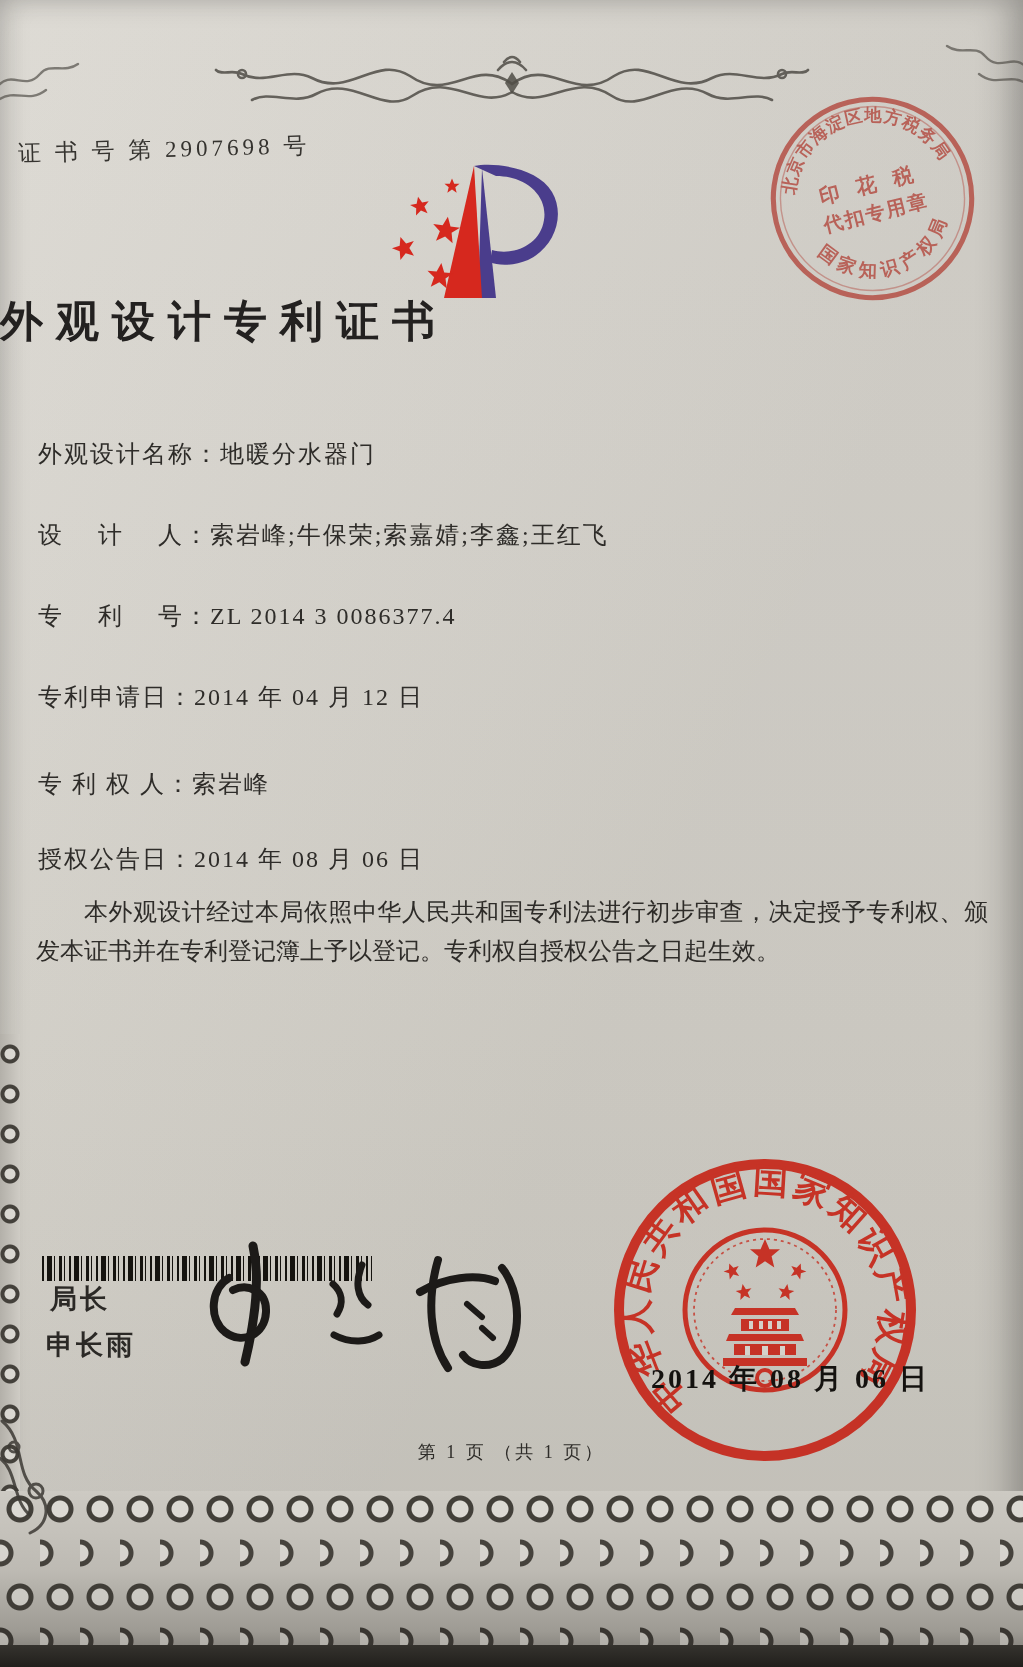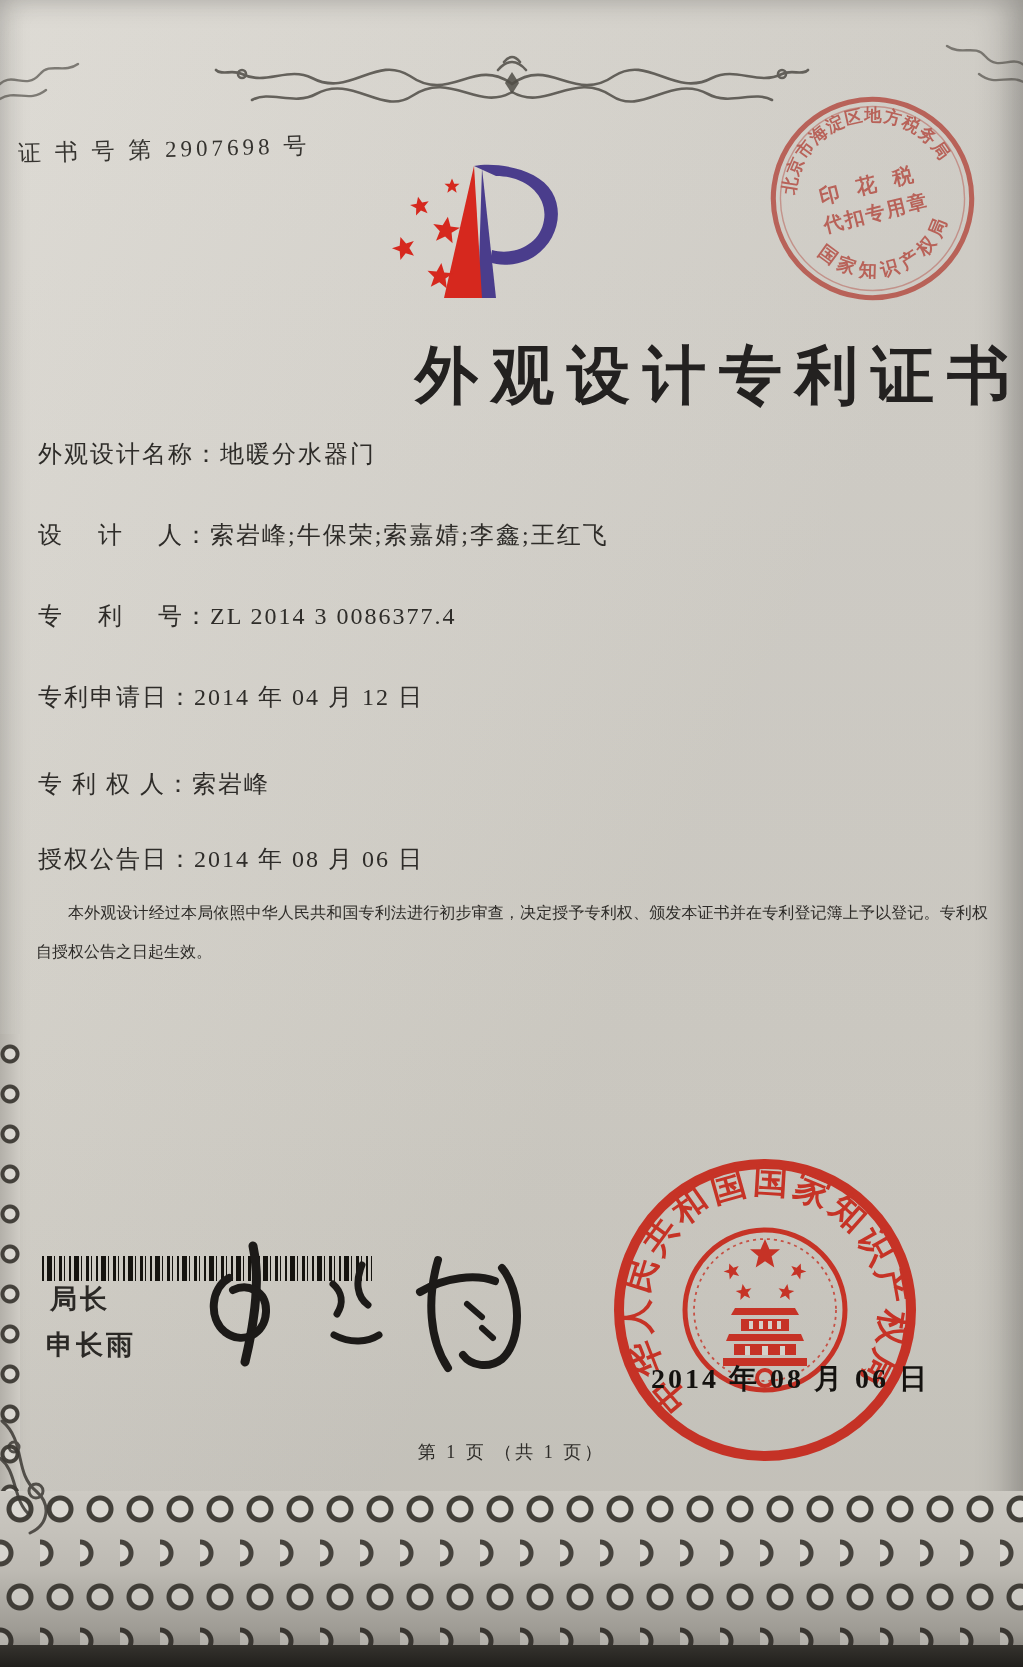--- a/index.html
+++ b/index.html
@@ -17,26 +17,26 @@
   .ornament-top{left:212px;top:46px;width:600px;height:78px;}
   .ornament-corner-l{left:-6px;top:38px;width:90px;height:70px;}
   .ornament-corner-r{right:-8px;top:26px;width:90px;height:70px;}
   
   .cert-no{left:18px;top:134px;font-size:23px;letter-spacing:4px;transform:rotate(-1.6deg);color:#35332f;}
   
   .tax-stamp{left:760px;top:86px;width:225px;height:225px;transform:rotate(-14deg);opacity:.88;}
   
   .logo{left:378px;top:158px;width:210px;height:145px;}
   
-  .title{left:0;top:293px;width:100%;text-align:right;font-size:63px;font-weight:700;letter-spacing:13px;color:#232120;margin-top:40px;}
+  .title{left:0;top:293px;width:100%;text-align:left;font-size:43px;font-weight:700;letter-spacing:13px;color:#232120;}
   
   .field{left:38px;font-size:24px;letter-spacing:2px;color:#2e2c29;}
   .f0{top:438px;} .f1{top:519px;} .f2{top:600px;} .f3{top:681px;} .f4{top:762px;margin-top:6px;} .f5{top:843px;}
   
-  .body-text{left:36px;top:893px;width:952px;font-size:16px;line-height:39px;text-align:justify;color:#2e2c29;}
+  .body-text{left:36px;top:893px;width:952px;font-size:24px;line-height:39px;text-align:justify;color:#2e2c29;}
   .body-text p{margin:0;text-indent:2em;}
   
   .barcode{left:42px;top:1256px;width:330px;height:25px;
     background:repeating-linear-gradient(90deg,
       #15130f 0 2px, transparent 2px 5px,
       #15130f 5px 10px, transparent 10px 12px,
       #15130f 12px 13px, transparent 13px 17px,
       #15130f 17px 20px, transparent 20px 22px,
       #15130f 22px 23px, transparent 23px 27px);
   }

